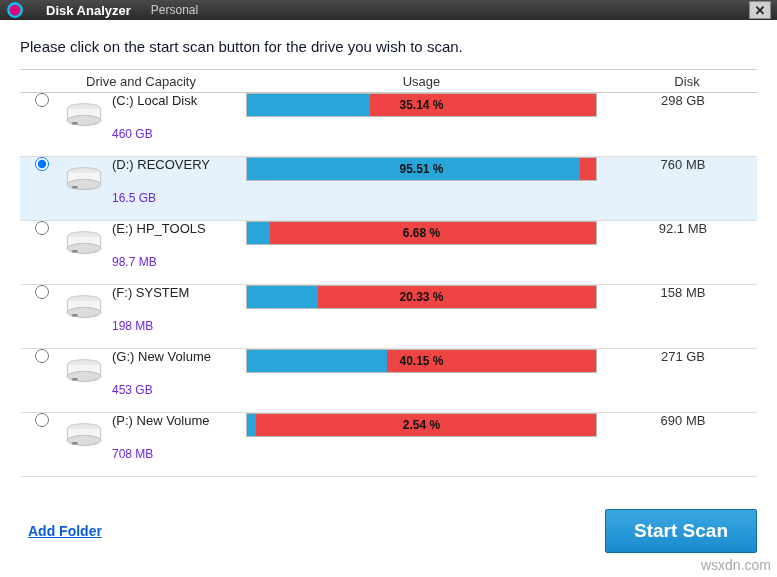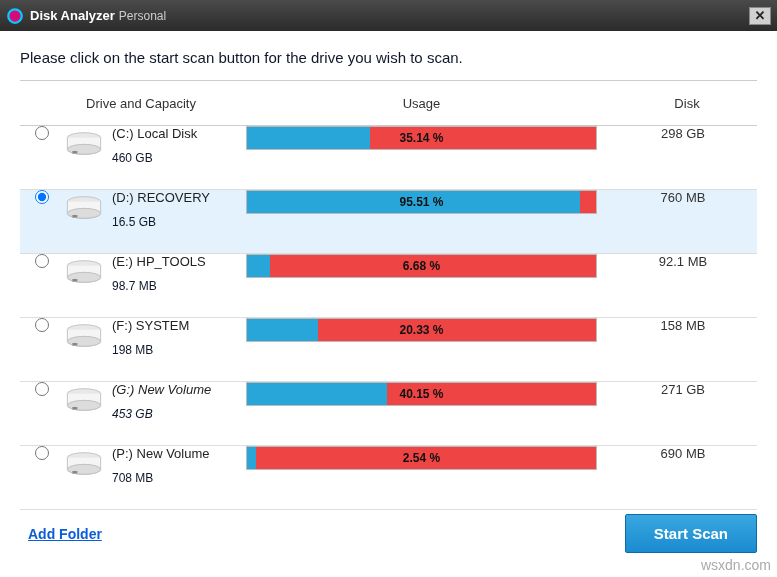--- a/index.html
+++ b/index.html
@@ -5,26 +5,27 @@
     * { margin: 0; padding: 0; box-sizing: border-box; }
     body {
       font-family: "Segoe UI", Tahoma, sans-serif;
       font-size: 13px;
       background: #fff;
       width: 777px;
       height: 577px;
       overflow: hidden;
     }
     .titlebar {
-      height: 31px;
+      height: 20px;
       background: linear-gradient(to bottom, #4a4a4a, #2b2b2b);
       display: flex;
       align-items: center;
       padding: 0 6px;
       color: #fff;
+      gap: 16px;
     }
     .titlebar .logo {
       width: 18px; height: 18px; margin-right: 6px;
       display: inline-flex; align-items: center; justify-content: center;
     }
     .titlebar .app-name { font-weight: 600; font-size: 13px; }
     .titlebar .app-suffix { font-weight: 400; font-size: 12px; color: #ccc; margin-left: 4px; }
     .titlebar .spacer { flex: 1; }
     .titlebar .close-btn {
       width: 22px; height: 18px;
@@ -34,21 +35,21 @@
       cursor: pointer;
       color: #222;
       font-weight: bold;
     }
     .content { padding: 18px 20px 0 20px; }
     .instruction { font-size: 15px; color: #0f172a; margin-bottom: 14px; }
     .table-header {
       display: flex;
       border-top: 1px solid #ccc;
       border-bottom: 1px solid #ccc;
-      height: 46px;
+      height: 24px;
       align-items: center;
       font-size: 13px;
       color: #333;
     }
     .col-radio { width: 36px; flex-shrink:0; }
     .col-drive { width: 170px; flex-shrink:0; text-align:center; }
     .col-usage { flex: 1; text-align:center; }
     .col-free  { width: 140px; flex-shrink:0; text-align:center; }
     .drive-list { }
     .drive-row {
@@ -63,21 +64,21 @@
     .drive-row input[type="radio"] { width: 14px; height: 14px; cursor:pointer; }
     .drive-icon {
       width: 40px; height: 32px;
       display: inline-block;
       position: relative;
       margin: 0 8px 0 4px;
     }
     .drive-icon svg { width: 100%; height: 100%; }
     .drive-info { flex: 1 0 0; min-width:0; }
     .drive-name { font-size: 13px; color: #222; white-space: nowrap; }
-    .drive-capacity { font-size: 12px; color: #0f172a; margin-top: 10px; }
+    .drive-capacity { font-size: 12px; color: #6d28d9; margin-top: 19px; }
     .usage-cell { flex:1; padding: 0 16px; }
     .progress {
       height: 24px;
       border: 1px solid #bbb;
       background: #ef4444;
       position: relative;
       text-decoration: underline;
     }
     .progress .bar {
       height: 100%;
@@ -103,21 +104,21 @@
       font-weight: 700;
       text-decoration: underline;
       cursor: pointer;
       font-size: 14px;
     }
     .start-scan {
       background: linear-gradient(to bottom, #3aa7e0, #1a8bd0);
       border: 1px solid #0f6ba8;
       color: #fff;
       font-weight: 700;
-      font-size: 15px;
+      font-size: 19px;
       padding: 10px 28px;
       cursor: pointer;
       border-radius: 2px;
     }
     .watermark {
       position: absolute;
       bottom: 4px; right: 6px;
       font-size: 14px; color: #aaa;
     }
   </style>
@@ -243,21 +244,21 @@
         <div class="bar" style="width:20.33%"></div>
         <div class="pct">20.33 %</div>
       </div>
     </div>
     <div class="free-cell">158 MB</div>
   </div>
       <div class="drive-row">
     <div class="col-radio">
       <input type="radio" name="drive" style="">
     </div>
-    <div class="col-drive" style="display:flex;align-items:center;text-align:left;font-style:italic;">
+    <div class="col-drive" style="display:flex;align-items:center;text-align:left;">
       <span class="drive-icon"><svg viewBox="0 0 48 36">
   <ellipse cx="24" cy="8" rx="20" ry="6" fill="#e8e8e8" stroke="#bbb"></ellipse>
   <path d="M4 8 v14 a20 6 0 0 0 40 0 V8" fill="#f5f5f5" stroke="#bbb"></path>
   <ellipse cx="24" cy="22" rx="20" ry="6" fill="#dcdcdc" stroke="#bbb"></ellipse>
   <rect x="10" y="24" width="6" height="3" fill="#888"></rect>
 </svg></span>
       <div class="drive-info">
         <div class="drive-name">(G:)  New Volume</div>
         <div class="drive-capacity">453 GB</div>
       </div>

